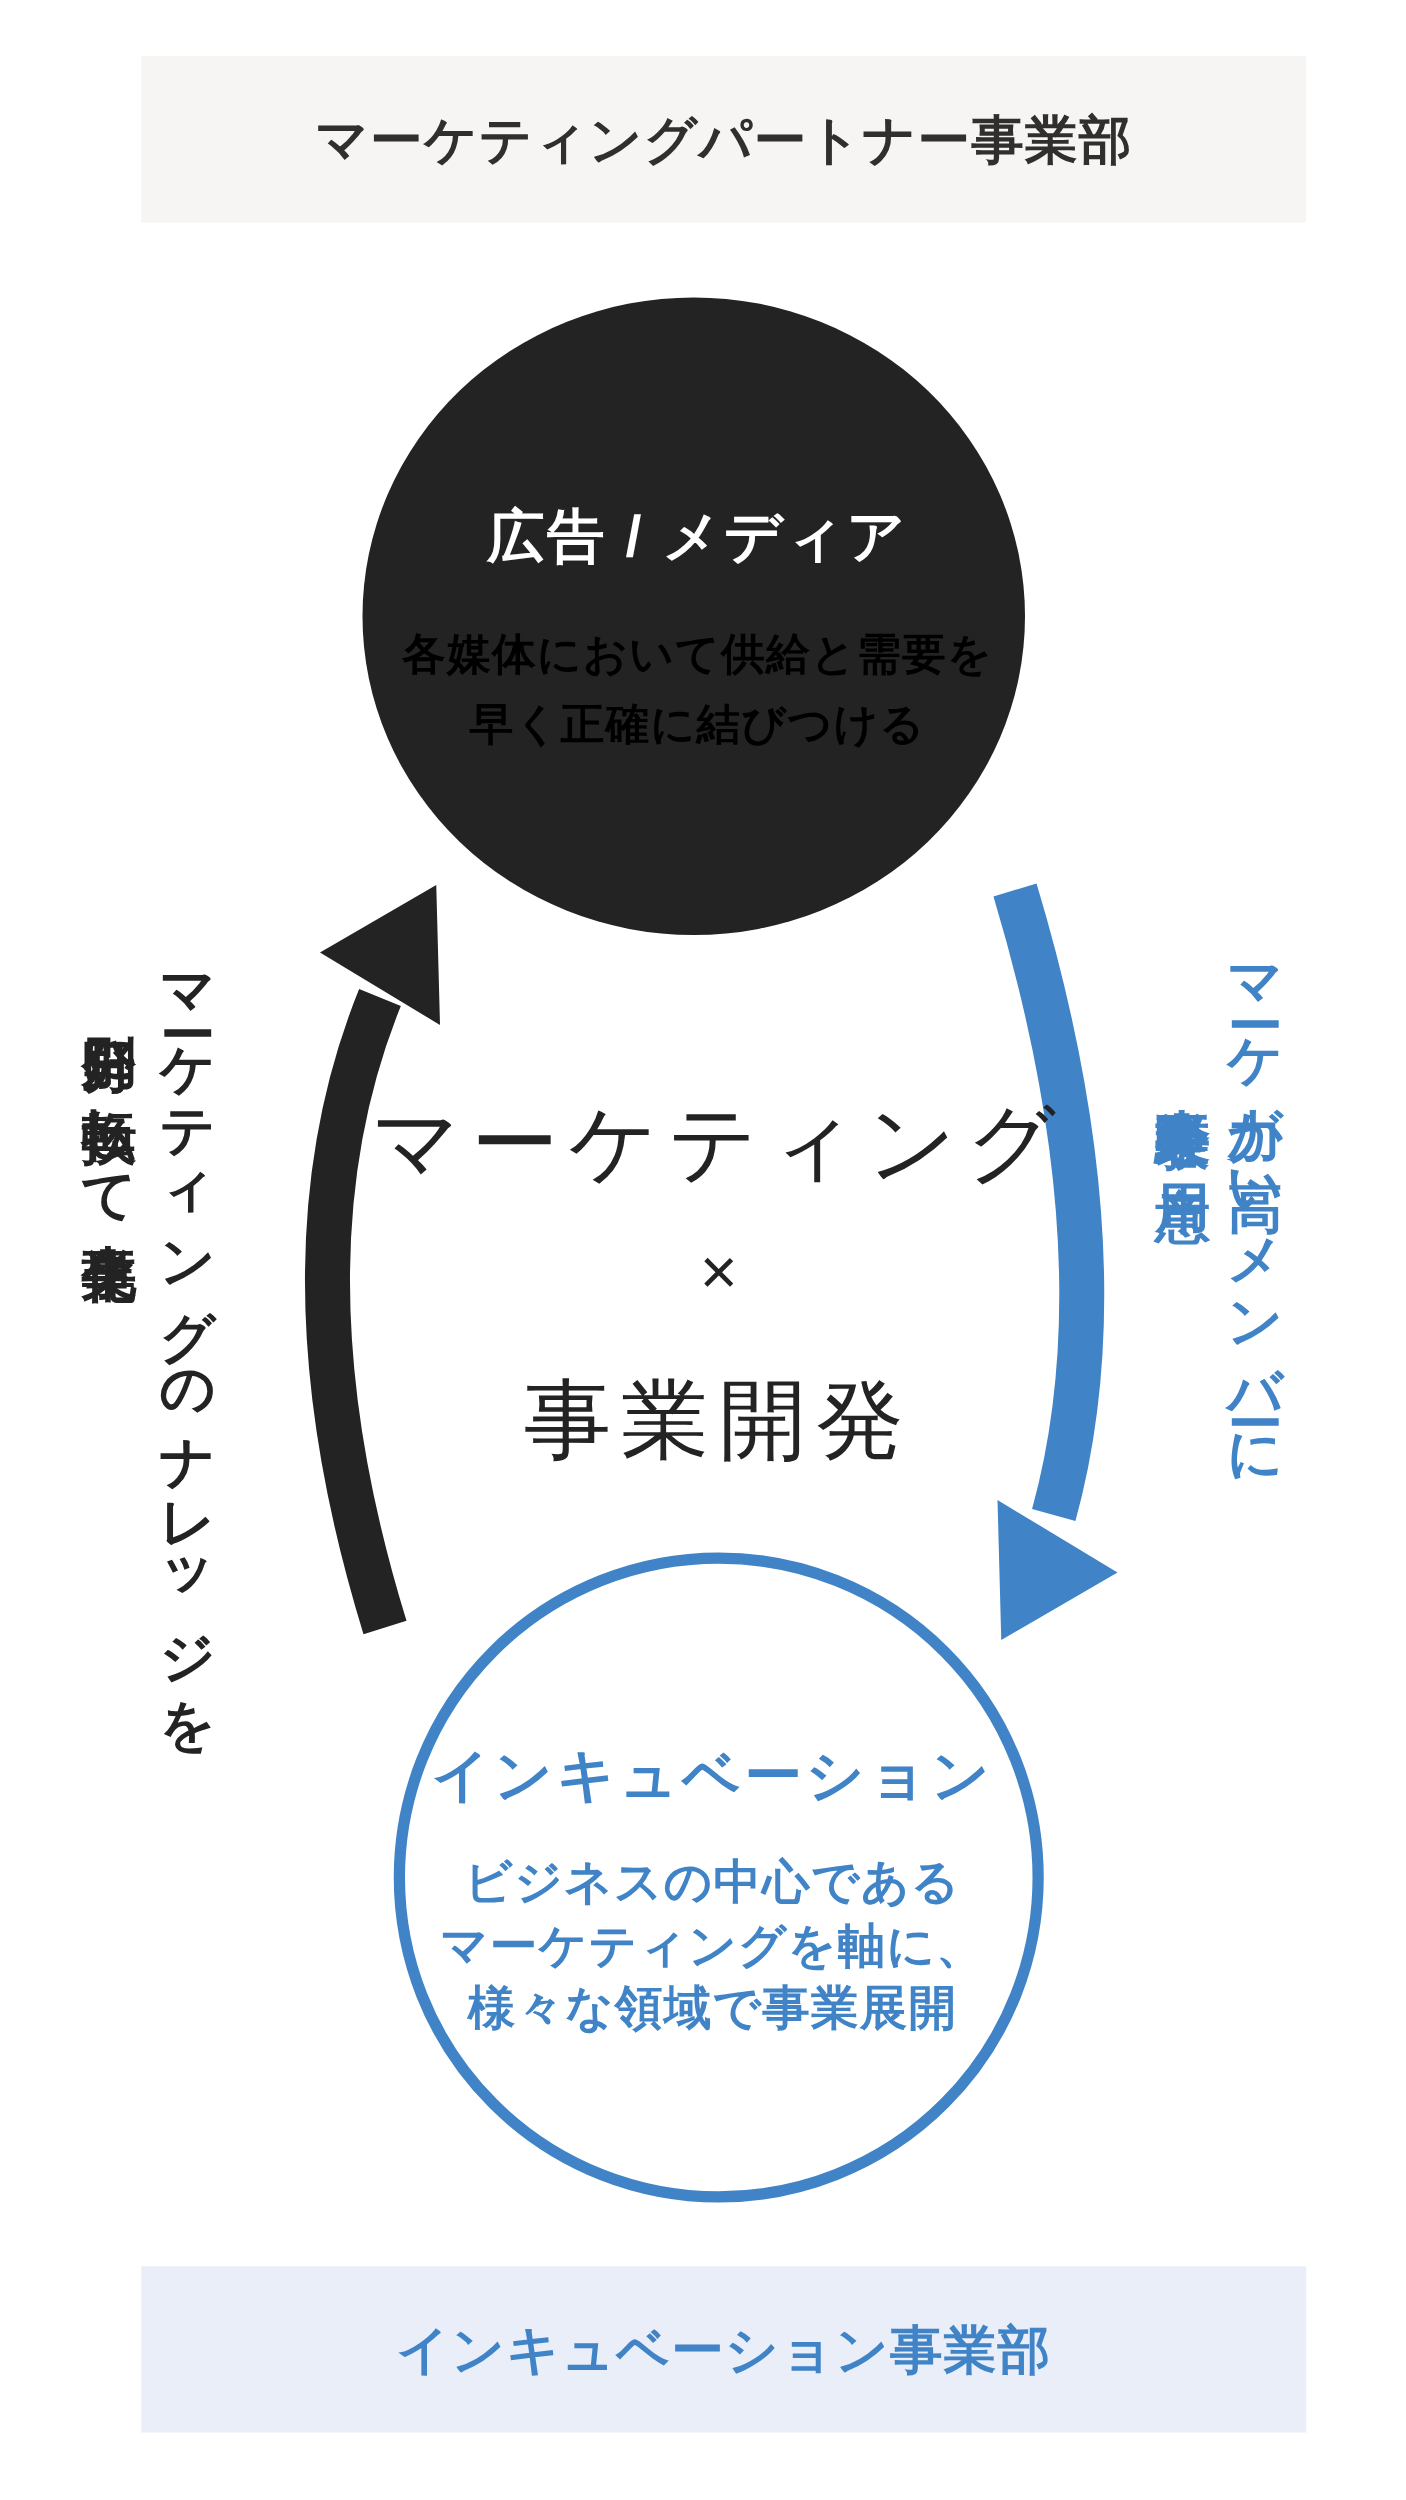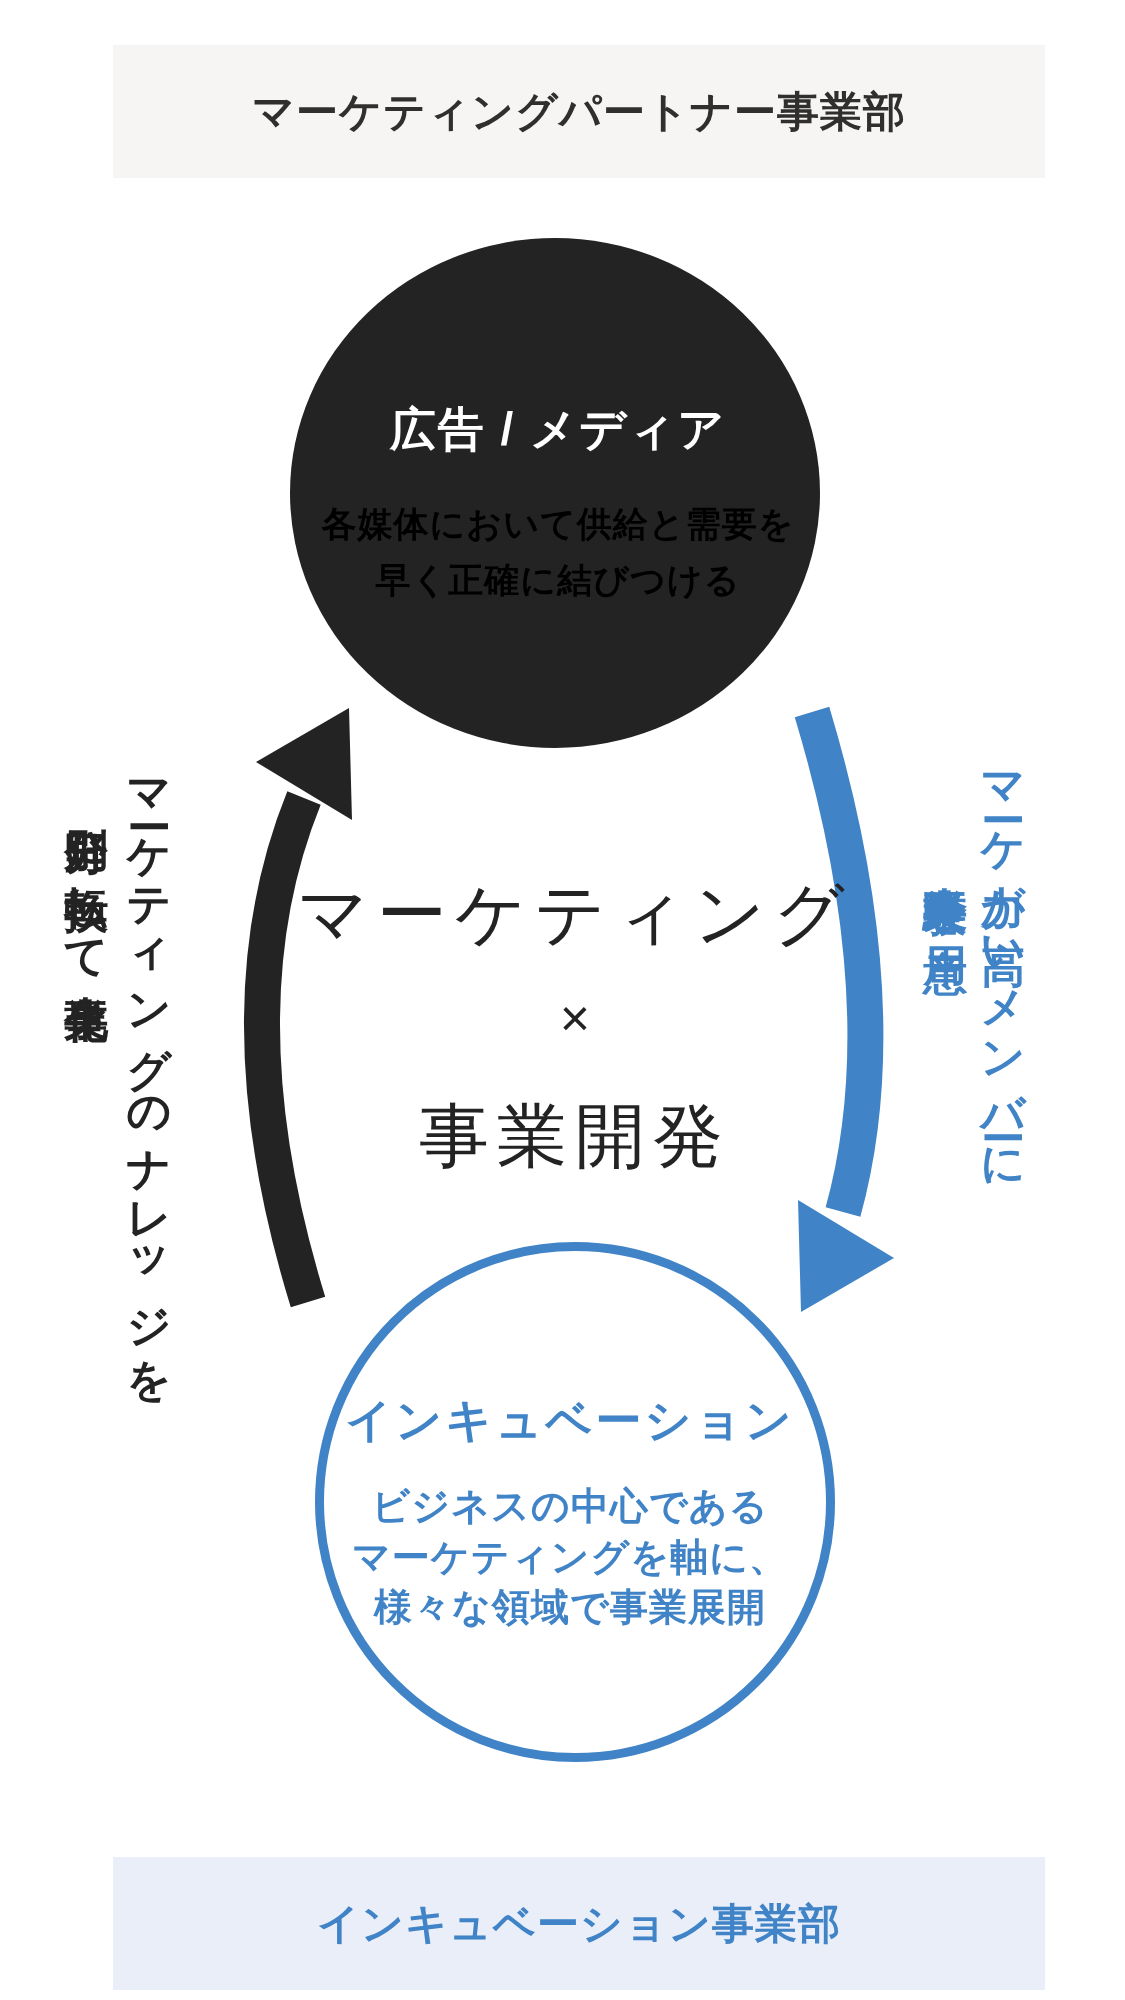--- a/index.html
+++ b/index.html
@@ -18,21 +18,21 @@
     overflow:hidden;
   }
   .abs{position:absolute;}
   .ctr{transform:translate(-50%,-50%);white-space:nowrap;text-align:center;}
 
   .band{
     left:113px;width:932px;height:133px;
     display:flex;align-items:center;justify-content:center;
   }
   .band-header{top:45px;background:var(--header-bg);}
-  .band-footer{top:1813px;background:var(--footer-bg);margin-top:44px;}
+  .band-footer{top:1813px;background:var(--footer-bg);}
   .band-header .band-label{font-size:42px;font-weight:bold;color:var(--header-text);letter-spacing:1px;}
   .band-footer .band-label{font-size:42px;font-weight:bold;color:var(--blue);letter-spacing:1px;}
 
   .top-circle{
     left:290px;top:238px;width:530px;height:510px;
     background:var(--black);
     border-radius:50%;
   }
   .top-circle-title{left:558px;top:430px;font-size:46px;font-weight:bold;color:#ffffff;letter-spacing:2px;}
   .top-circle-desc{font-size:35px;font-weight:bold;color:#000000;letter-spacing:1px;}

